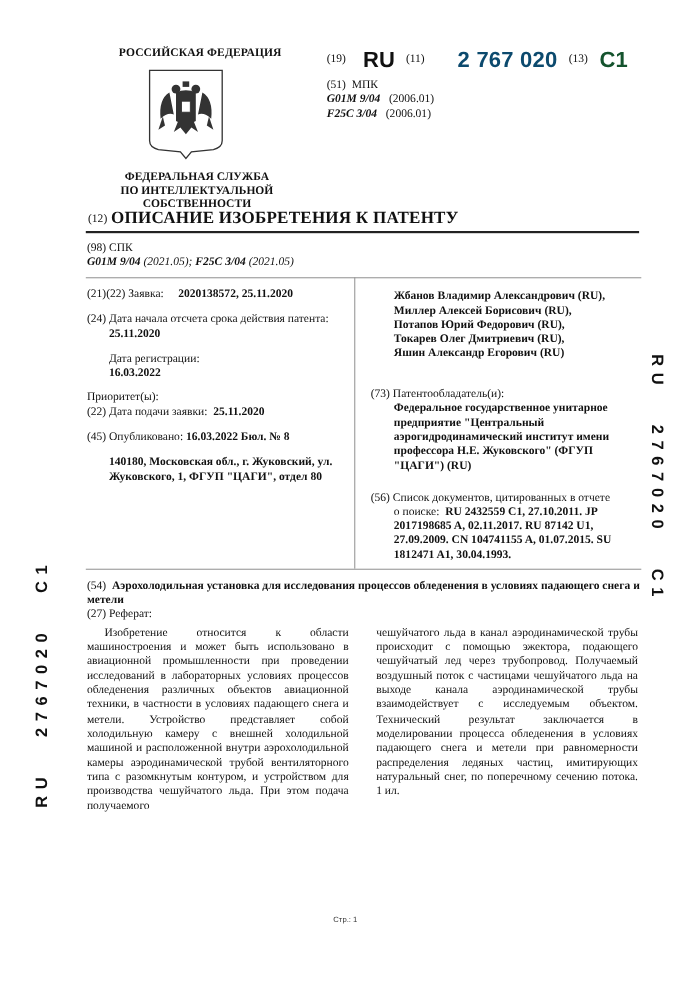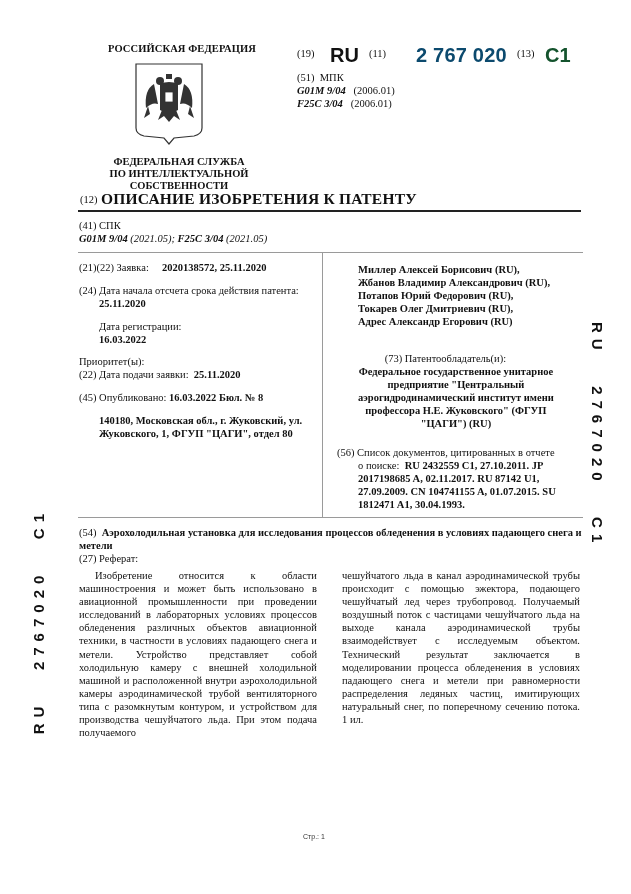--- a/index.html
+++ b/index.html
@@ -109,21 +109,21 @@
 </div>
 <div class="abs ipc-line ipc2">
   <span class="cls">F25C 3/04</span>&nbsp;&nbsp;
   <span>(2006.01)</span>
 </div>
 
 <span class="abs c12">(12)</span>
 <div class="abs doc-title">ОПИСАНИЕ ИЗОБРЕТЕНИЯ К ПАТЕНТУ</div>
 <div class="abs title-rule"></div>
 
-<div class="abs cpc-head">(41) СПК</div>
+<div class="abs cpc-head">(98) СПК</div>
 <div class="abs cpc-line">
   <b>G01M 9/04</b>
   <span>(2021.05)</span><span>; </span><b>F25C 3/04</b>
   <span>(2021.05)</span>
 </div>
 
 <div class="abs rule-top"></div>
 <div class="abs rule-mid"></div>
 <div class="abs rule-bottom"></div>
 
@@ -154,28 +154,28 @@
   <span>(45) Опубликовано:</span>
   <b>16.03.2022 Бюл. № 8</b>
 </div>
 
 <div class="abs bib" style="left:79px; top:414px;">
   <div class="ind"><b>140180, Московская обл., г. Жуковский, ул.</b></div>
   <div class="ind"><b>Жуковского, 1, ФГУП "ЦАГИ", отдел 80</b></div>
 </div>
 
 <div class="abs bib" style="left:337px; top:263px;">
+  <div class="ind2"><b>Жбанов Владимир Александрович (RU),</b></div>
   <div class="ind2"><b>Миллер Алексей Борисович (RU),</b></div>
-  <div class="ind2"><b>Жбанов Владимир Александрович (RU),</b></div>
   <div class="ind2"><b>Потапов Юрий Федорович (RU),</b></div>
   <div class="ind2"><b>Токарев Олег Дмитриевич (RU),</b></div>
-  <div class="ind2"><b>Адрес Александр Егорович (RU)</b></div>
-</div>
-
-<div class="abs bib" style="left:337px; top:352px;text-align:center;">
+  <div class="ind2"><b>Яшин Александр Егорович (RU)</b></div>
+</div>
+
+<div class="abs bib" style="left:337px; top:352px;">
   <div>(73) Патентообладатель(и):</div>
   <div class="ind2"><b>Федеральное государственное унитарное</b></div>
   <div class="ind2"><b>предприятие "Центральный</b></div>
   <div class="ind2"><b>аэрогидродинамический институт имени</b></div>
   <div class="ind2"><b>профессора Н.Е. Жуковского" (ФГУП</b></div>
   <div class="ind2"><b>"ЦАГИ") (RU)</b></div>
 </div>
 
 <div class="abs bib" style="left:337px; top:446px;">
   <div>(56) Список документов, цитированных в отчете</div>

